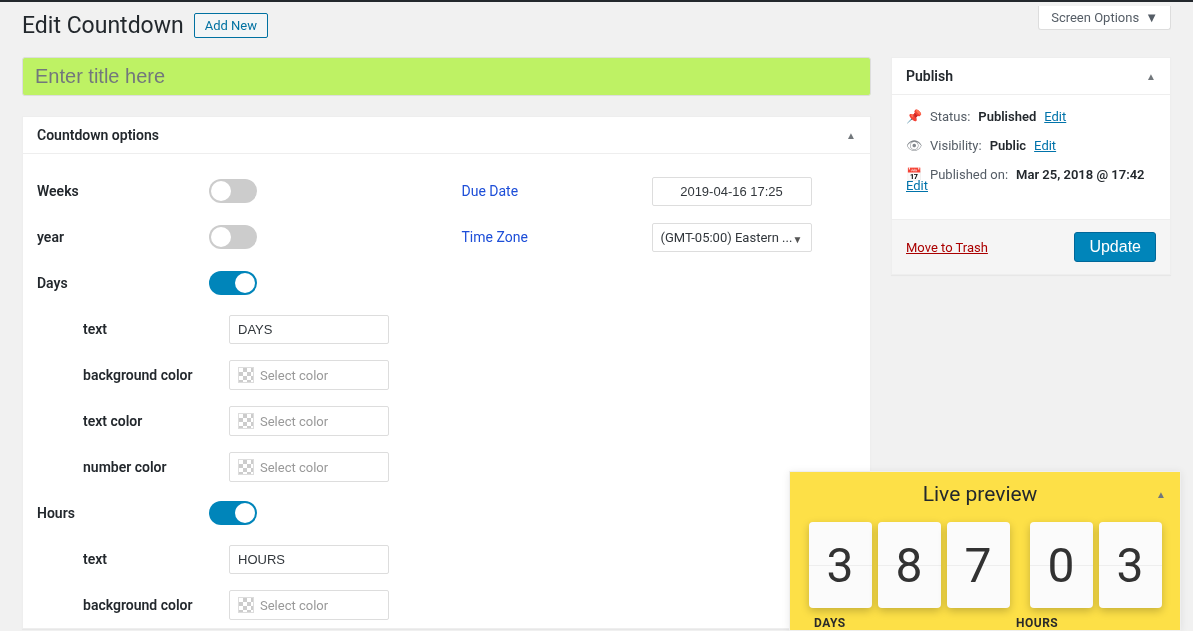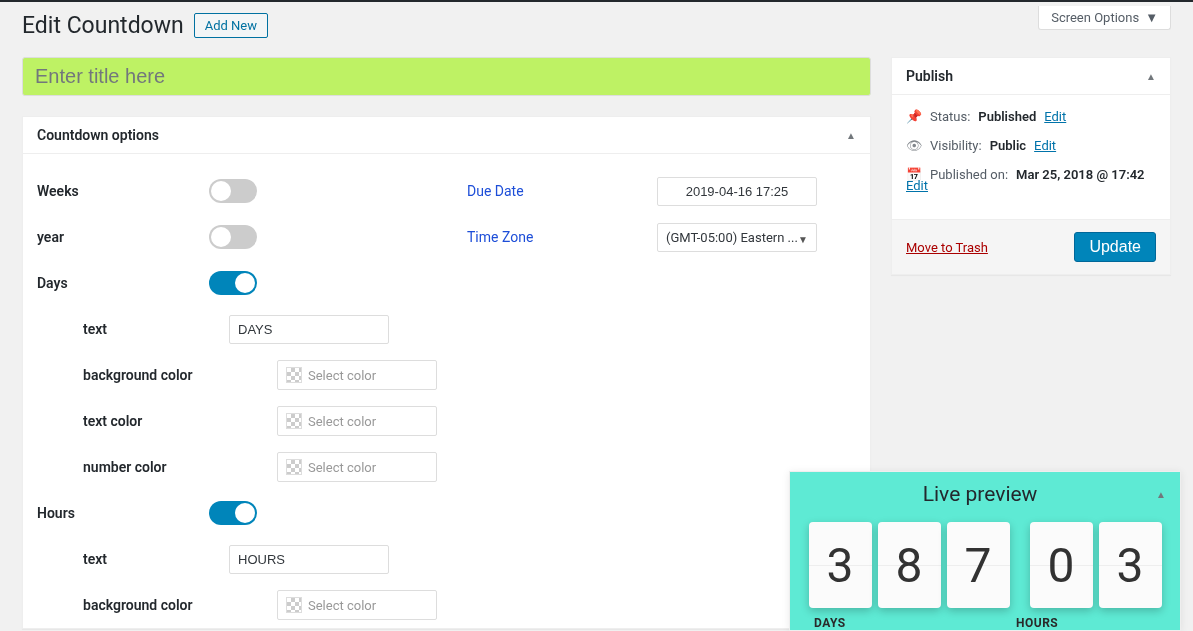--- a/index.html
+++ b/index.html
@@ -121,21 +121,20 @@
   background: #fff;
   padding: 6px 8px;
   font-size: 13px;
   border-radius: 2px;
   width: 160px;
   color: #999;
   display: flex;
   align-items: center;
   gap: 6px;
   cursor: pointer;
-  margin-left: 48px;
 }
 .color-swatch {
   width: 16px; height: 16px;
   background-image:
     linear-gradient(45deg,#ccc 25%,transparent 25%),
     linear-gradient(-45deg,#ccc 25%,transparent 25%),
     linear-gradient(45deg,transparent 75%,#ccc 75%),
     linear-gradient(-45deg,transparent 75%,#ccc 75%);
   background-size: 8px 8px;
   background-position: 0 0, 0 4px, 4px -4px, -4px 0;
@@ -166,21 +165,21 @@
   padding:5px 14px;
   font-size:16px;
   cursor:pointer;
 }
 .pub-icon { width:16px; text-align:center; color:#82878c; font-size:13px;}
 
 .live-preview {
   position: absolute;
   right: 12px; bottom: 0;
   width: 392px;
-  background: #5eead4;
+  background: #fde047;
   border: 1px solid #eee;
   box-shadow: 0 1px 8px rgba(0,0,0,.08);
 }
 .lp-header {
   padding: 10px 14px;
   display:flex; justify-content: space-between; align-items:center;
 }
 .lp-header h2 { font-size: 21px; font-weight: 400; color:#23282d; text-align:center; flex:1;}
 .lp-body { padding: 6px 12px 0 12px; }
 .flip-row { display:flex; gap:6px; justify-content:center; }

